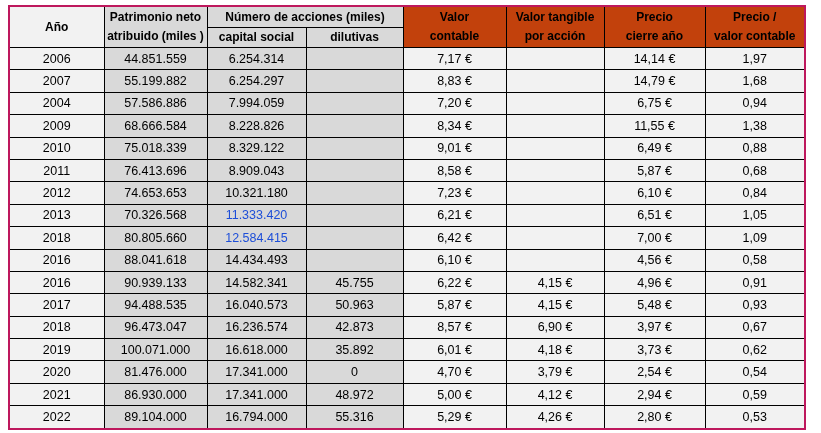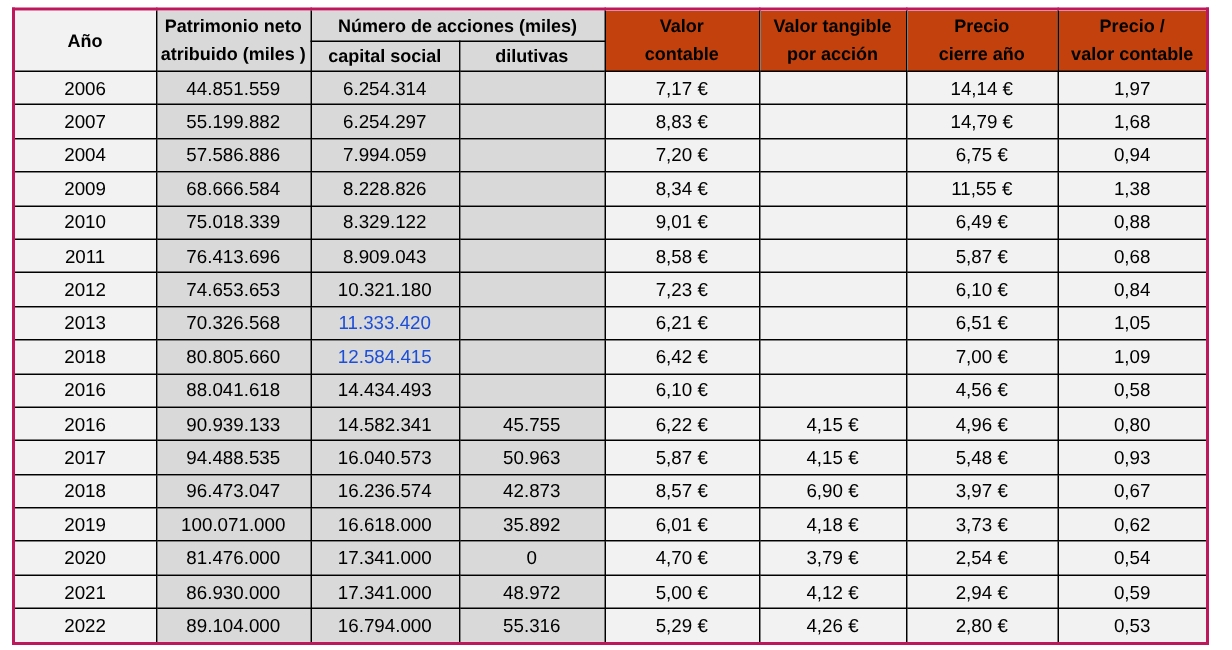--- a/index.html
+++ b/index.html
@@ -183,21 +183,21 @@
           <td>0,58</td>
         </tr>
         <tr>
           <td>2016</td>
           <td class="shaded">90.939.133</td>
           <td class="shaded">14.582.341</td>
           <td class="shaded">45.755</td>
           <td>6,22 €</td>
           <td>4,15 €</td>
           <td>4,96 €</td>
-          <td>0,80</td>
+          <td>0,91</td>
         </tr>
         <tr>
           <td>2017</td>
           <td class="shaded">94.488.535</td>
           <td class="shaded">16.040.573</td>
           <td class="shaded">50.963</td>
           <td>5,87 €</td>
           <td>4,15 €</td>
           <td>5,48 €</td>
           <td>0,93</td>

